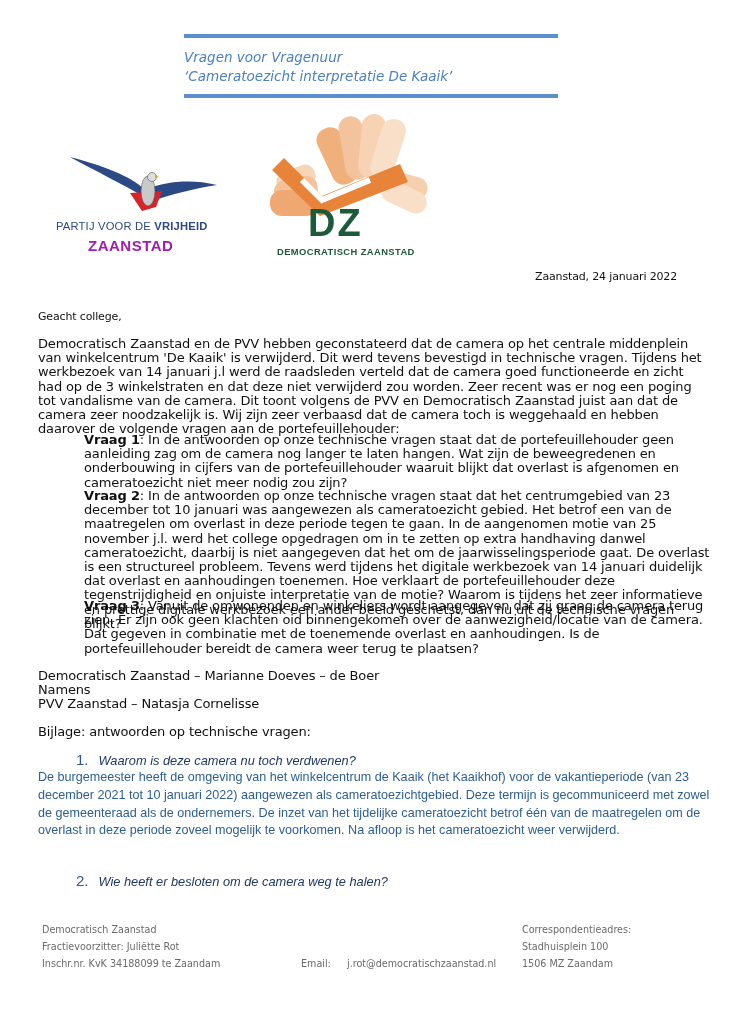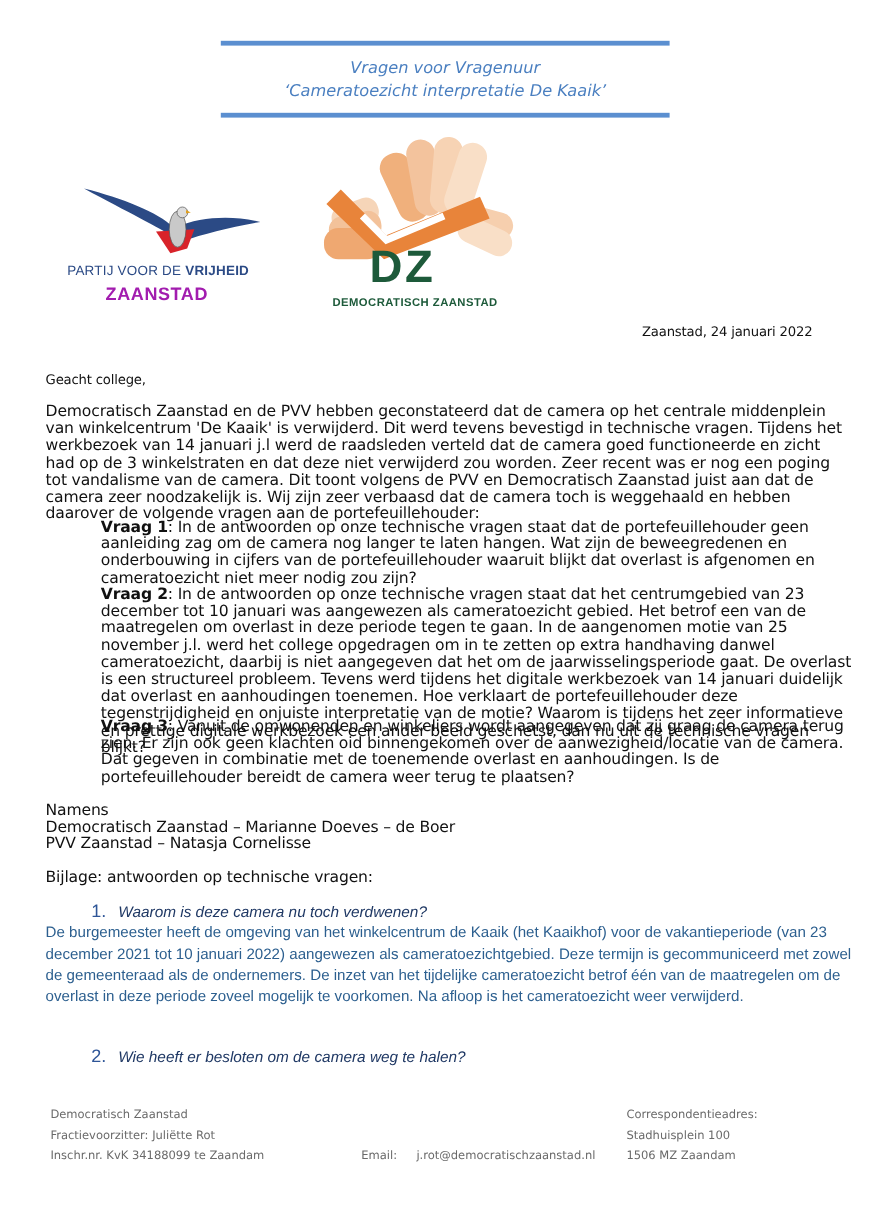--- a/index.html
+++ b/index.html
@@ -1,20 +1,20 @@
 <!DOCTYPE html>
 <html><head>
 <meta charset="utf-8">
 <style>
   html, body { margin: 0; padding: 0; background: #ffffff; }
   body { width: 732px; height: 1024px; position: relative; overflow: hidden;
          font-family: "DejaVu Sans", sans-serif; color: #111; }
   .abs { position: absolute; }
   .rule { position: absolute; left: 184px; width: 374px; height: 4px; background: #5b8fd0; }
-  .title { position: absolute; left: 184px; width: 374px; text-align: center;
+  .title { position: absolute; left: 184px; width: 374px; text-align: left;
            font-style: italic; color: #4a7fc0; font-size: 13.5px; line-height: 18px; }
   .body-text { font-size: 13px; line-height: 14.2px; letter-spacing: -0.15px; }
   .q-block { position: absolute; left: 84px; width: 630px; }
   .q-label { font-weight: bold; }
   .ans { color: #1f4e79; font-family: "Liberation Sans", sans-serif; }
   .ans-head { font-size: 12.8px; font-style: italic; color: #1f3864; }
   .ans-num { font-style: normal; font-size: 15px; color: #2e5597; margin-right: 10px; }
   .ans-body { font-size: 12.6px; line-height: 17.8px; color: #2c5f8f; }
   .footer { font-size: 9.6px; color: #6a6a6a; line-height: 17px; }
 </style>
@@ -71,22 +71,22 @@
   <span class="q-label">Vraag 1</span><span>: In de antwoorden op onze technische vragen staat dat de portefeuillehouder geen aanleiding zag om de camera nog langer te laten hangen. Wat zijn de beweegredenen en onderbouwing in cijfers van de portefeuillehouder waaruit blijkt dat overlast is afgenomen en cameratoezicht niet meer nodig zou zijn?</span>
 </div>
 <div class="q-block body-text" style="top:489px;">
   <span class="q-label">Vraag 2</span><span>: In de antwoorden op onze technische vragen staat dat het centrumgebied van 23 december tot 10 januari was aangewezen als cameratoezicht gebied. Het betrof een van de maatregelen om overlast in deze periode tegen te gaan. In de aangenomen motie van 25 november j.l. werd het college opgedragen om in te zetten op extra handhaving danwel cameratoezicht, daarbij is niet aangegeven dat het om de jaarwisselingsperiode gaat. De overlast is een structureel probleem. Tevens werd tijdens het digitale werkbezoek van 14 januari duidelijk dat overlast en aanhoudingen toenemen. Hoe verklaart de portefeuillehouder deze tegenstrijdigheid en onjuiste interpretatie van de motie? Waarom is tijdens het zeer informatieve en prettige digitale werkbezoek een ander beeld geschetst, dan nu uit de technische vragen blijkt?</span>
 </div>
 <div class="q-block body-text" style="top:599px;">
   <span class="q-label">Vraag 3</span><span>: Vanuit de omwonenden en winkeliers wordt aangegeven dat zij graag de camera terug zien. Er zijn ook geen klachten oid binnengekomen over de aanwezigheid/locatie van de camera. Dat gegeven in combinatie met de toenemende overlast en aanhoudingen. Is de portefeuillehouder bereidt de camera weer terug te plaatsen?</span>
 </div>
 
 <div class="abs body-text" style="left:38px; top:669px;">
+  <div>Democratisch Zaanstad – Marianne Doeves – de Boer</div>
   <div>Namens</div>
-  <div>Democratisch Zaanstad – Marianne Doeves – de Boer</div>
   <div>PVV Zaanstad – Natasja Cornelisse</div>
 </div>
 <div class="abs body-text" style="left:38px; top:725px;">Bijlage: antwoorden op technische vragen:</div>
 
 <div class="abs ans ans-head" style="left:76px; top:751px;">
   <span class="ans-num">1.</span><span>Waarom is deze camera nu toch verdwenen?</span>
 </div>
 <div class="abs ans ans-body" style="left:38px; top:769px; width:680px;">De burgemeester heeft de omgeving van het winkelcentrum de Kaaik (het Kaaikhof) voor de vakantieperiode (van 23 december 2021 tot 10 januari 2022) aangewezen als cameratoezichtgebied. Deze termijn is gecommuniceerd met zowel de gemeenteraad als de ondernemers. De inzet van het tijdelijke cameratoezicht betrof één van de maatregelen om de overlast in deze periode zoveel mogelijk te voorkomen. Na afloop is het cameratoezicht weer verwijderd.</div>
 
 <div class="abs ans ans-head" style="left:76px; top:872px;">

